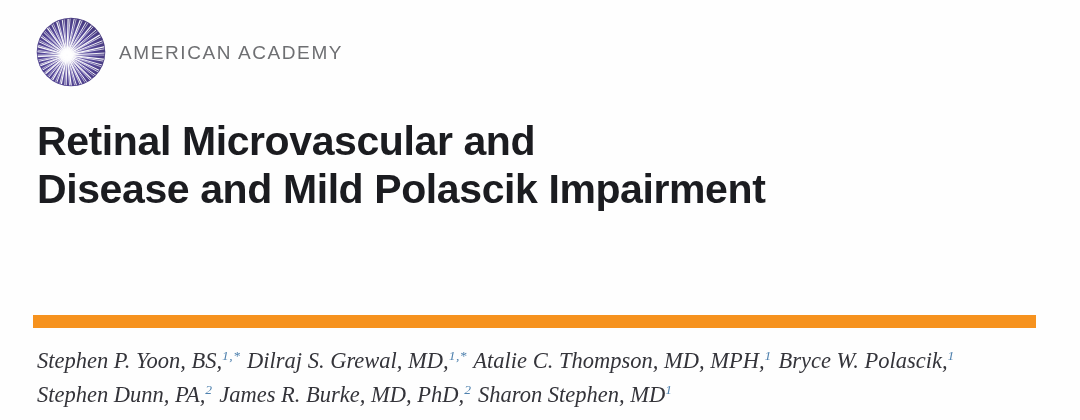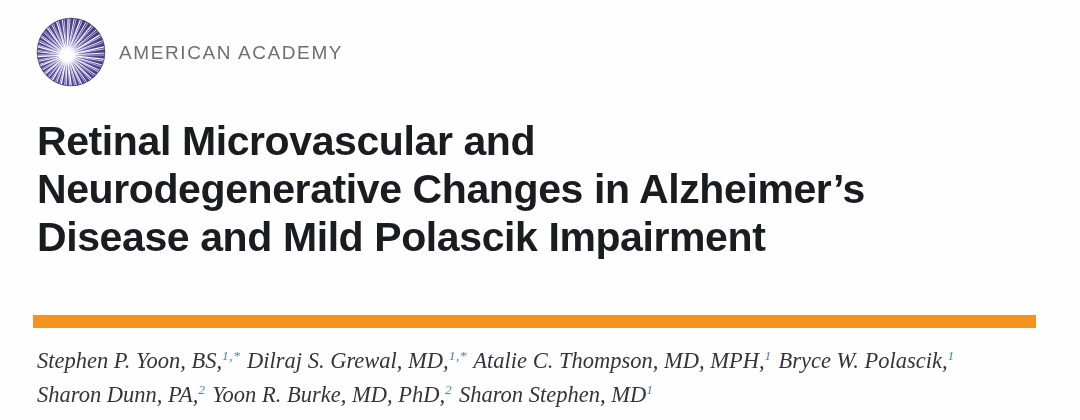--- a/index.html
+++ b/index.html
@@ -170,28 +170,27 @@
         </g>
       <circle cx="35.5" cy="43.5" r="11" fill="url(#glowGrad)"></circle>
     </svg>
     <div class="brand-text">
       <div>AMERICAN ACADEMY</div>
     </div>
   </div>
 
   <h1 class="title">
     <div class="title-line">Retinal Microvascular and</div>
-    <div class="title-line">Neurodegenerative Changes in Alzheimer’s</div>
     <div class="title-line">Disease and Mild Polascik Impairment</div>
   </h1>
 
   <div class="accent-bar"></div>
 
   <div class="authors">
     <div>
       <span>Stephen P. Yoon, BS,</span><sup>1,*</sup><span> Dilraj S. Grewal, MD,</span><sup>1,*</sup><span> Atalie C. Thompson, MD, MPH,</span><sup>1</sup><span> Bryce W. Polascik,</span><sup>1</sup>
     </div>
     <div>
-      <span>Sharon Dunn, PA,</span><sup>2</sup><span> Yoon R. Burke, MD, PhD,</span><sup>2</sup><span> Sharon Stephen, MD</span><sup>1</sup>
+      <span>Stephen Dunn, PA,</span><sup>2</sup><span> James R. Burke, MD, PhD,</span><sup>2</sup><span> Sharon Stephen, MD</span><sup>1</sup>
     </div>
   </div>
 
 </div>
 
 </body></html>

